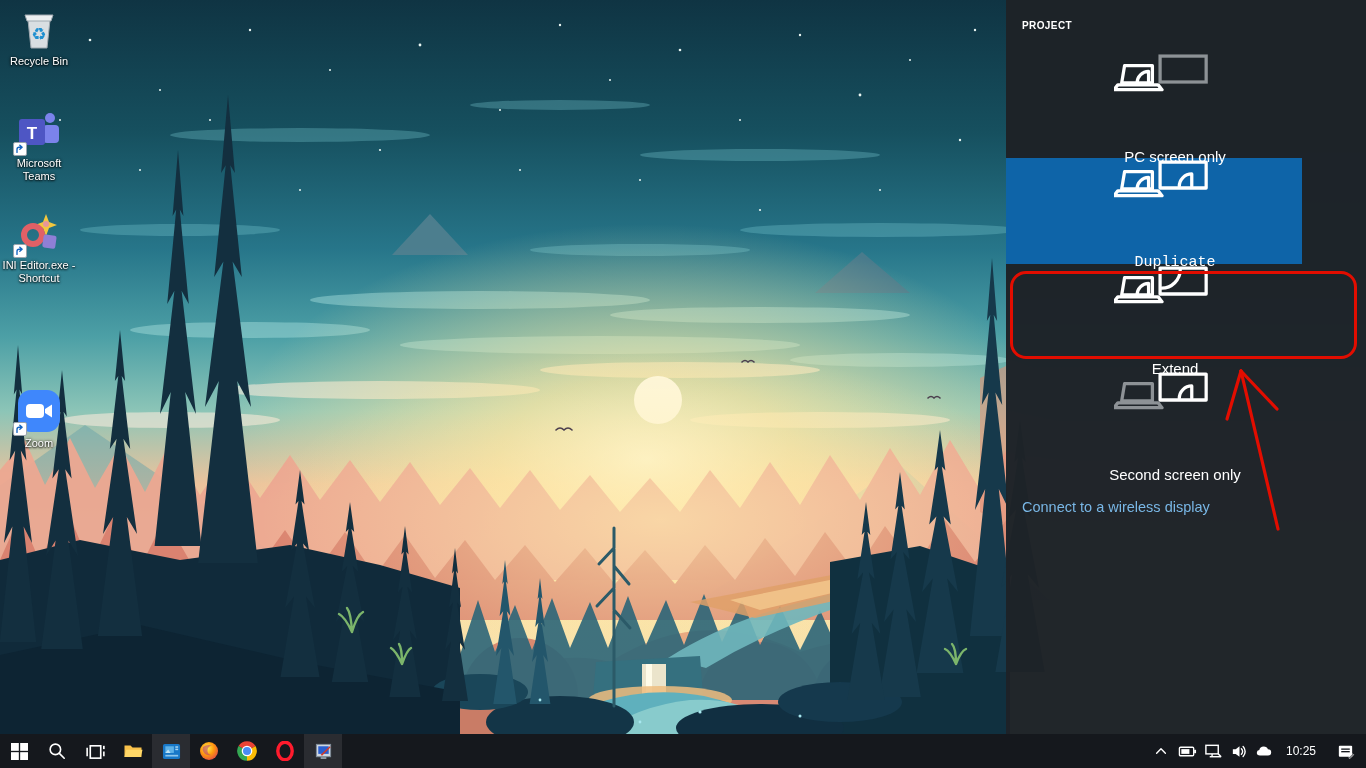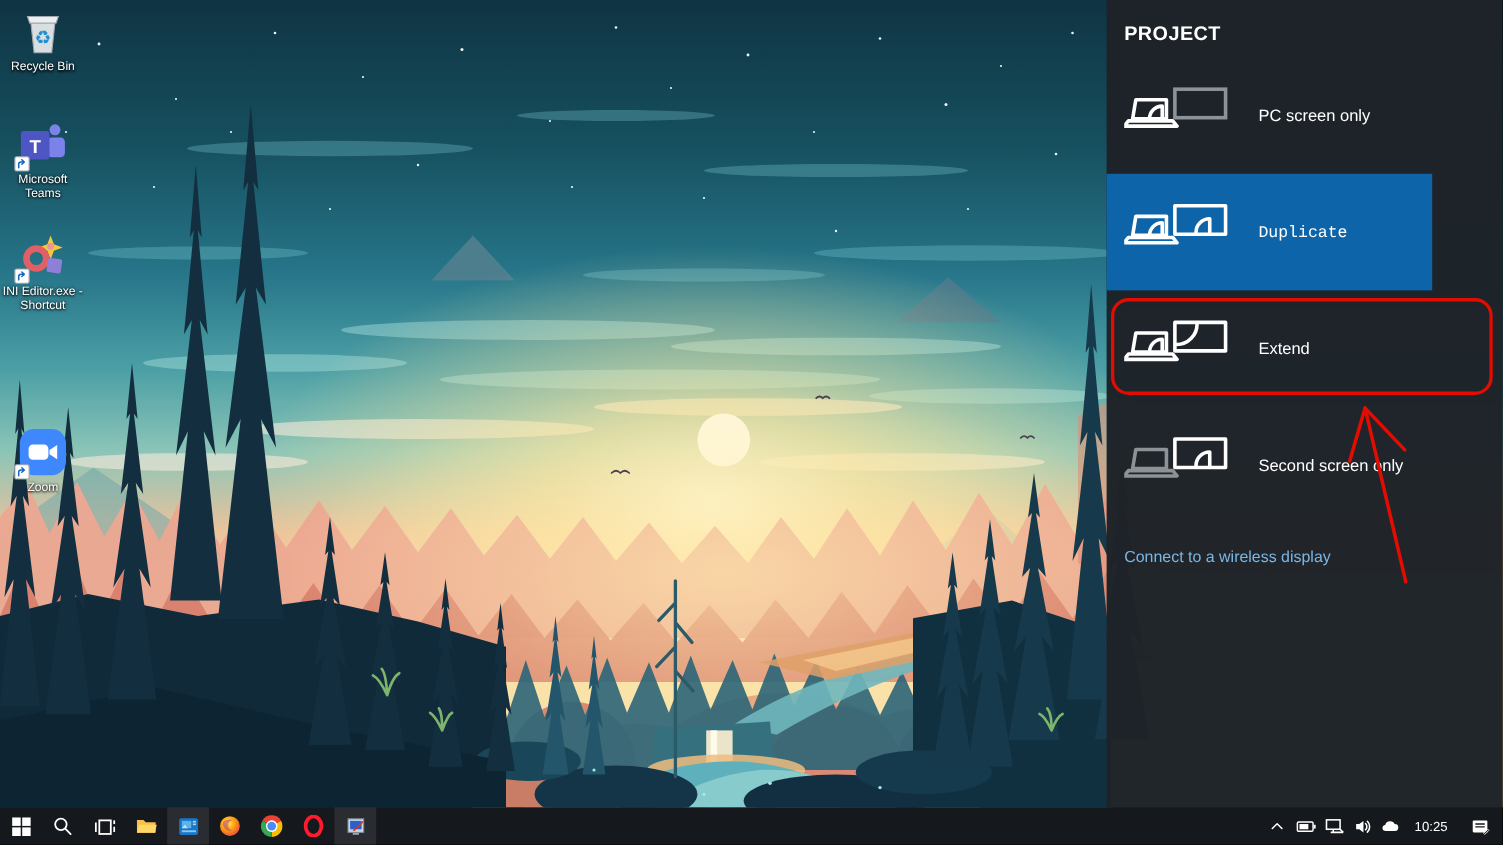--- a/index.html
+++ b/index.html
@@ -25,24 +25,24 @@
   }
   .sc-badge svg { display:block; width:100%; height:100%; }
 
   
   .project-panel {
     position:absolute; right:0; top:0; width:360px; height:734px;
     background:rgba(29,35,40,0.985); color:#fff; z-index:5;
   }
   .panel-title {
     position:absolute; left:16px; top:20px;
-    font-size:18px; font-weight:bold; letter-spacing:.4px; color:#fff;
+    font-size:10px; font-weight:bold; letter-spacing:.4px; color:#fff;
   }
   .opts { position:absolute; left:0; top:52px; width:360px; }
-  .opt { width:296px; height:106px; display:flex; align-items:center; padding-left:16px; }
+  .opt { width:296px; height:106px; display:flex; align-items:center; padding-left:16px;flex-direction:column; }
   .opt.selected { background:#0e64a8;font-family:Liberation Mono, monospace; }
   .opt .oicon { width:96px; height:56px; flex:0 0 96px; }
   .opt .oicon svg { display:block; width:96px; height:60px; }
   .opt .olabel { margin-left:26px; font-size:15px; color:#fff; }
 
   .wireless-link {
     position:absolute; left:16px; top:499px; font-size:14.5px; color:#79b7e6;
     text-decoration:none; cursor:pointer;
   }
 

